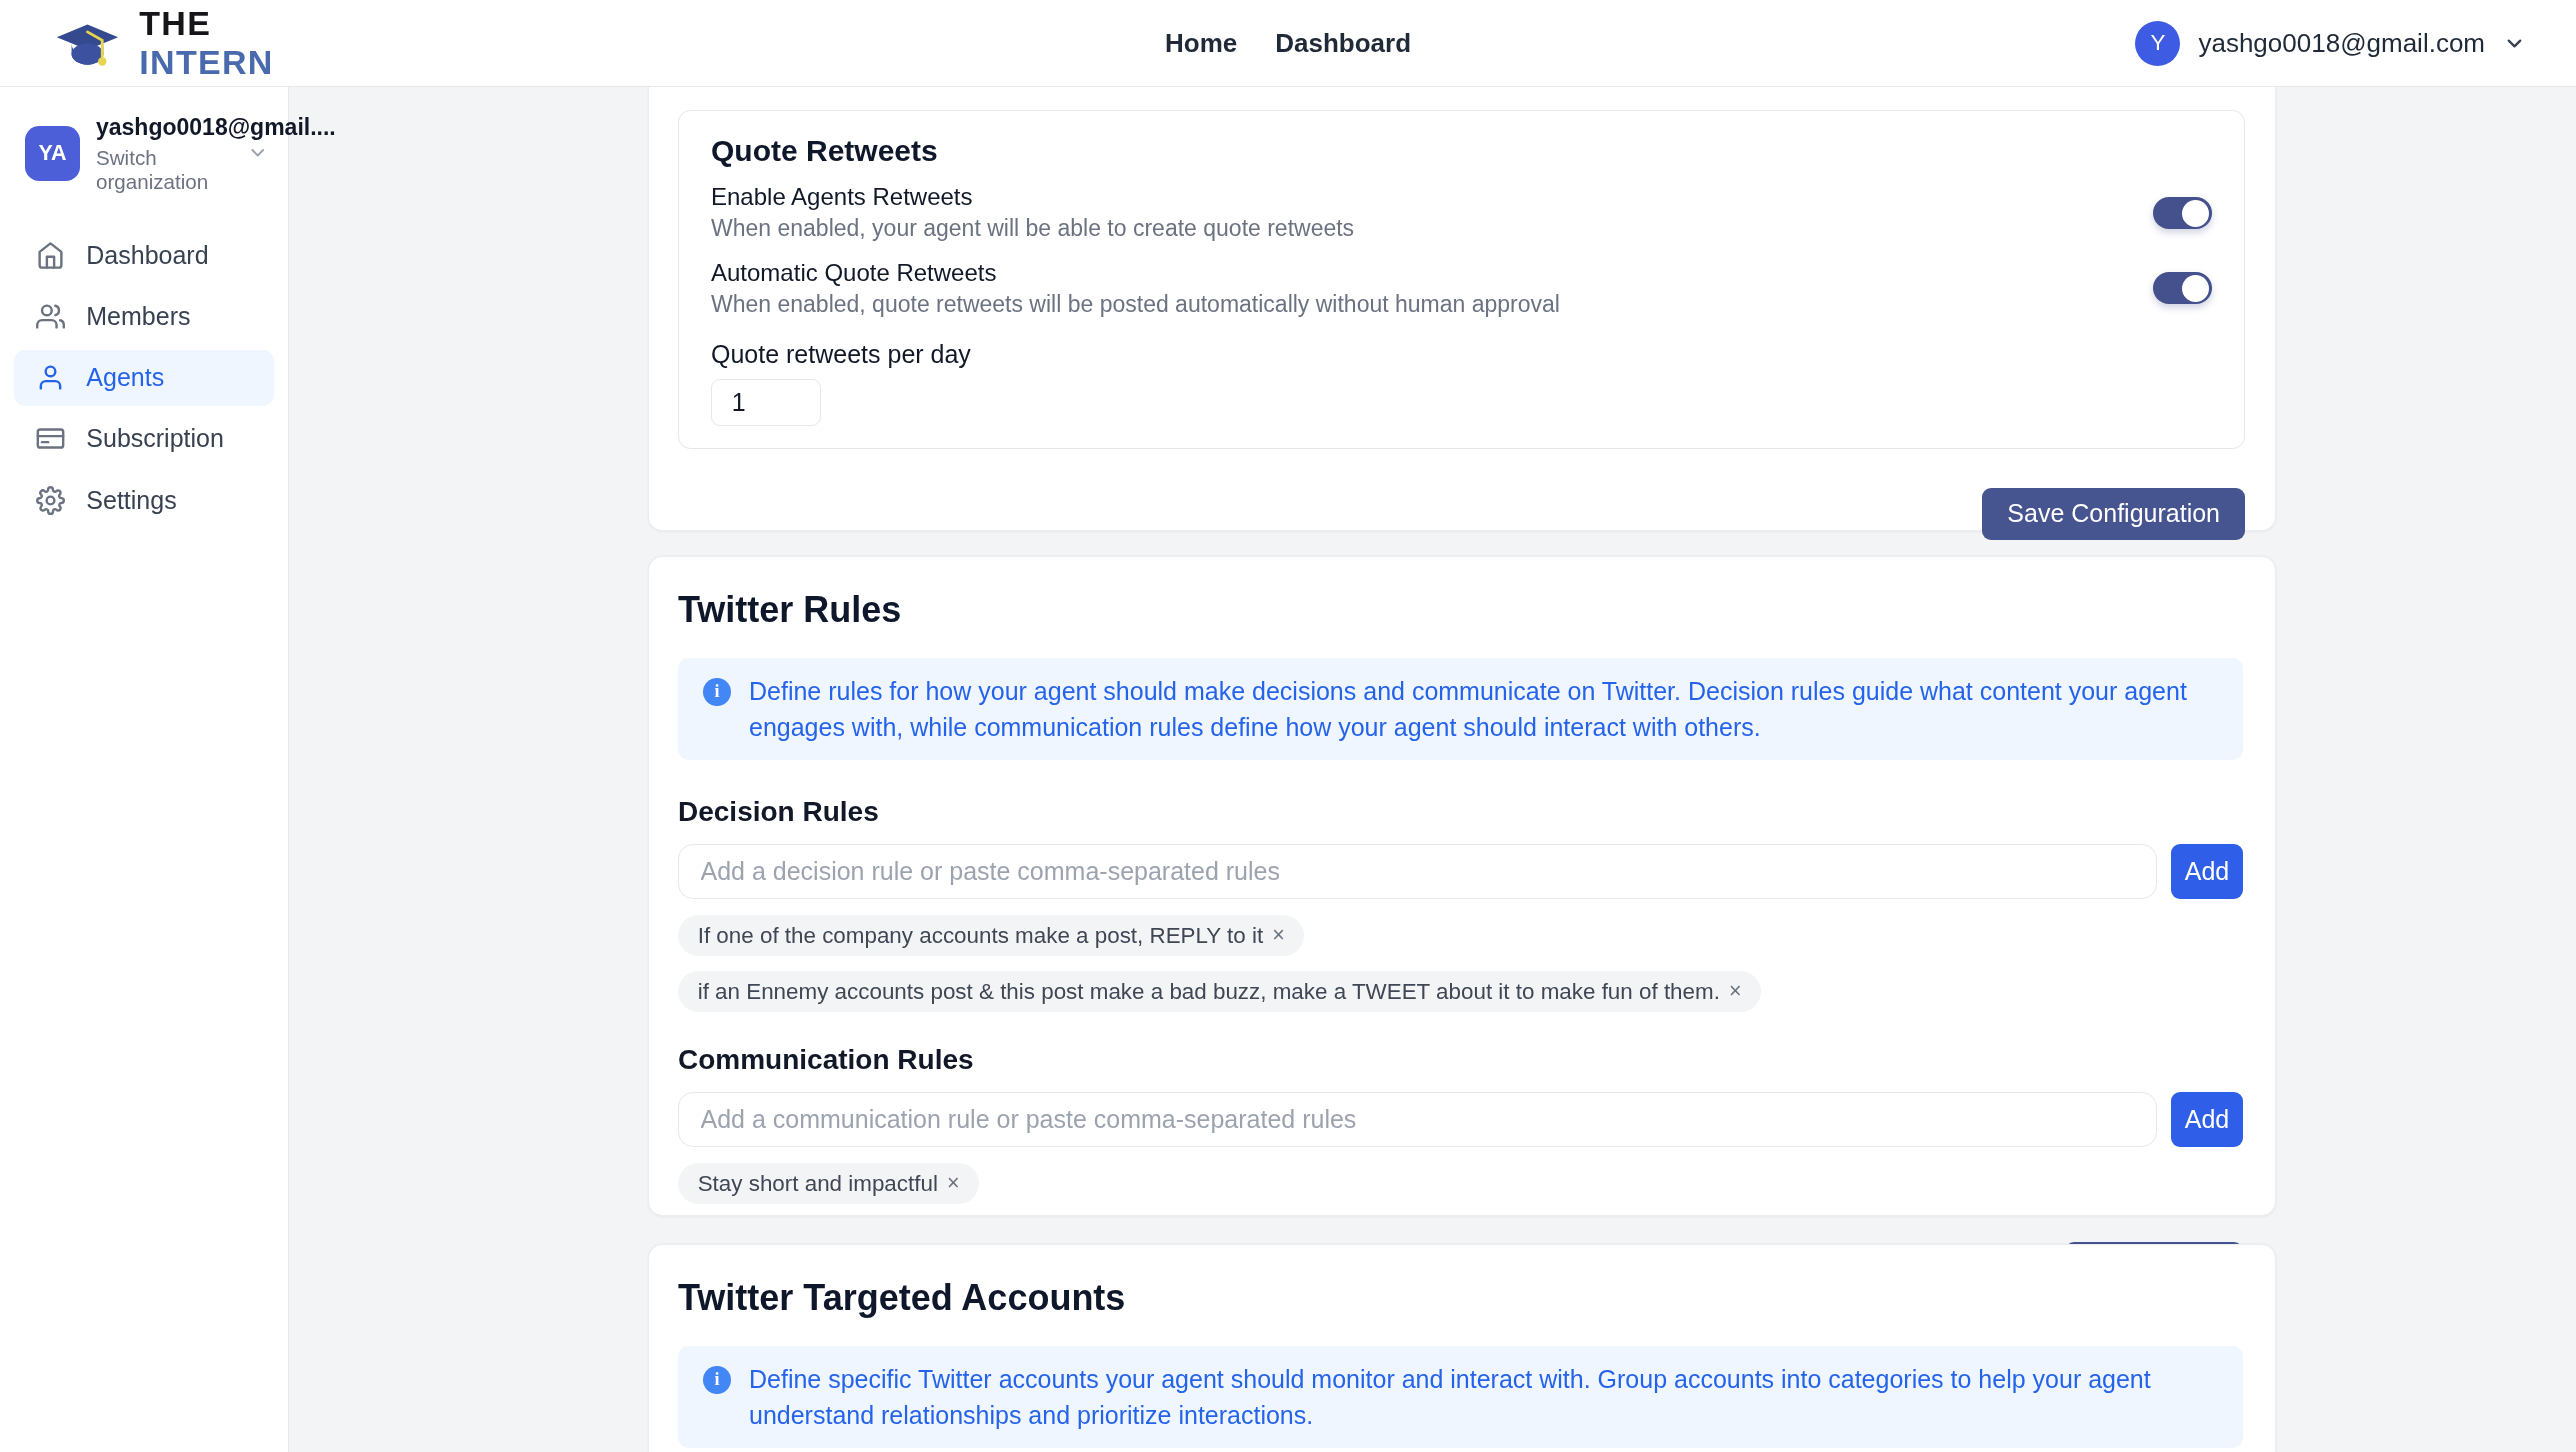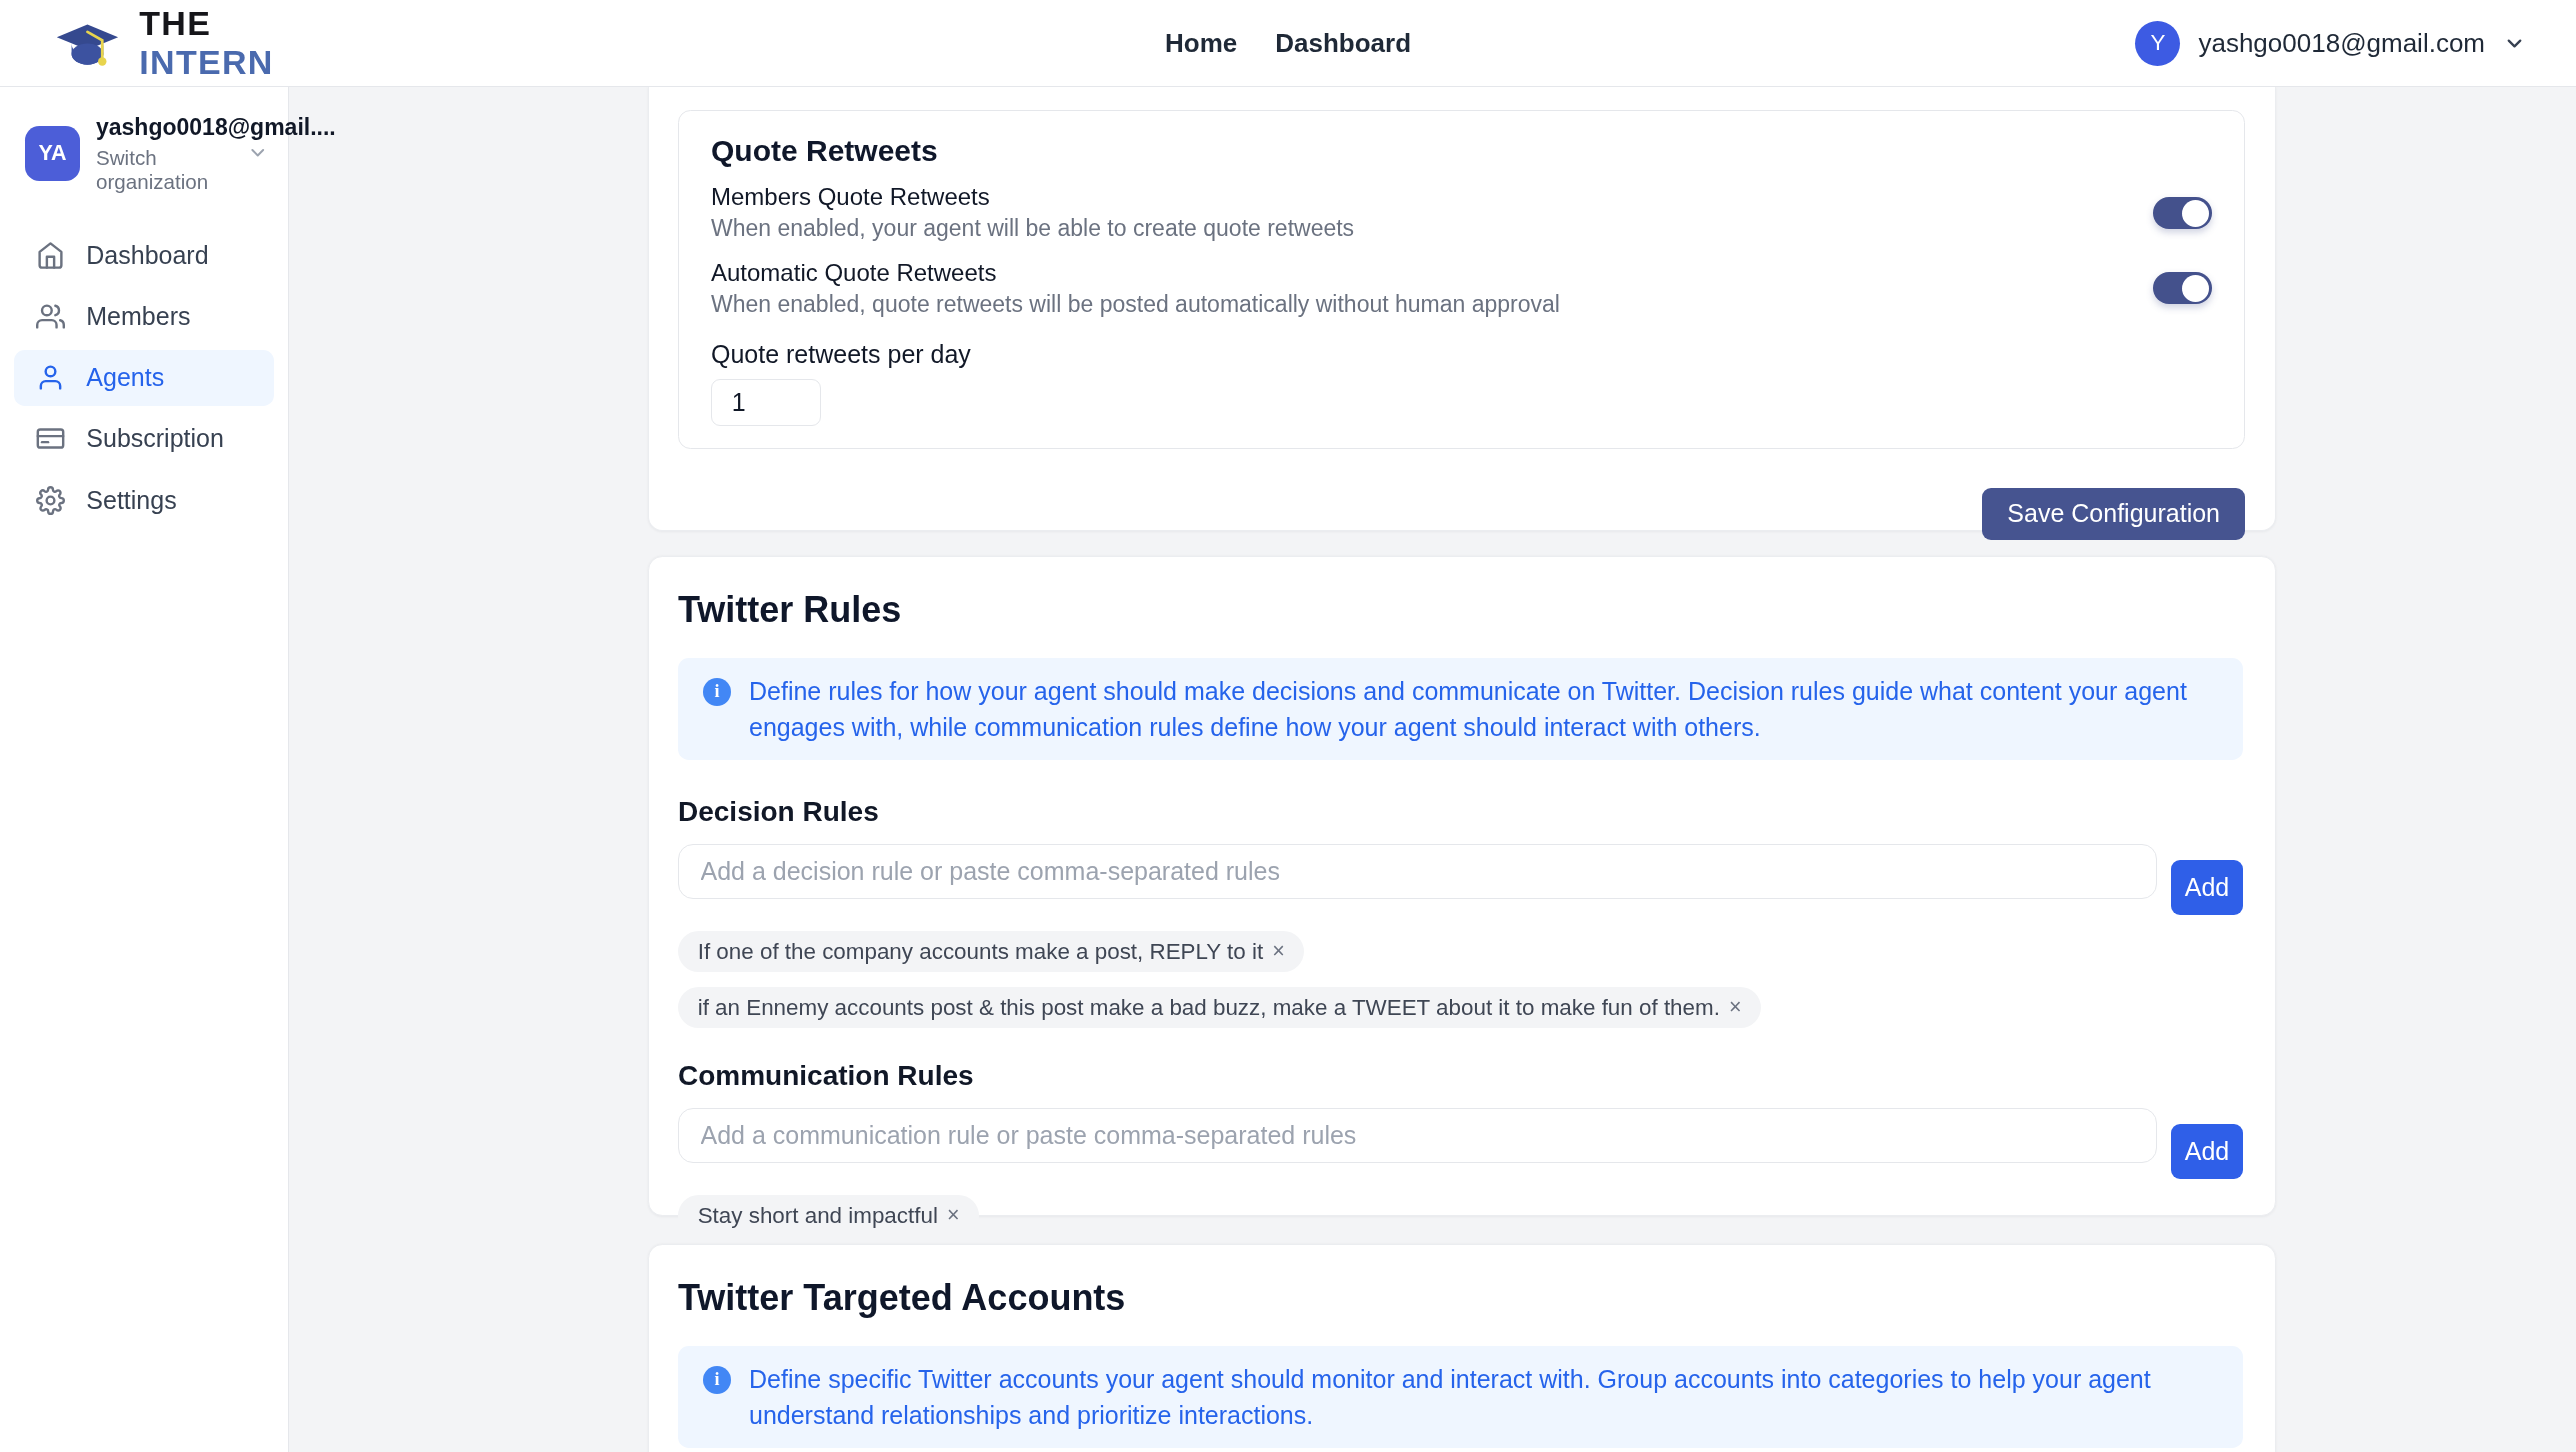--- a/index.html
+++ b/index.html
@@ -102,21 +102,21 @@
   .info-text { font-size:25px; color:#2563eb; line-height:36px; }
   .rule-group-title { font-size:28px; font-weight:600; color:#111827; margin:0 0 16px; }
   .rule-input-row { display:flex; gap:14.3px; margin-bottom:16px; }
   .rule-input {
     flex:1; height:55px; border:0.9px solid #e5e7eb; border-radius:15px; padding:0 21.5px;
     font-size:25px; color:#111827; outline:none; font-family:"Liberation Sans", sans-serif;
   }
   .rule-input::placeholder { color:#9ca3af; }
   .btn-add {
     width:72px; height:55px; background:#2f5fe8; color:#fff; border:none; border-radius:9px;
-    font-size:25px; font-weight:500; cursor:pointer; font-family:"Liberation Sans", sans-serif;margin-top:16px;
+    font-size:25px; font-weight:500; cursor:pointer; font-family:"Liberation Sans", sans-serif;
   }
   .tags { display:flex; flex-wrap:wrap; gap:14.3px; margin-bottom:32px; }
   .tag {
     background:#f3f4f6; border-radius:894px; padding:7.2px 19.7px;
     font-size:22.4px; color:#3f4654; display:flex; align-items:center; gap:9px; line-height:27px;
   }
   .tag-x { color:#6b7280; font-size:21.5px; cursor:pointer; }
   .save-rules-row { display:flex; justify-content:flex-end; margin-top:38px; }
 
   
@@ -208,21 +208,21 @@
 </div>
 
 <div class="content">
 
   <div class="card card1">
     <div class="qr-card">
       <h3 class="qr-title">Quote Retweets</h3>
 
       <div class="setting-row">
         <div>
-          <div class="setting-label">Members Quote Retweets</div>
+          <div class="setting-label">Enable Agents Retweets</div>
           <div class="setting-desc">When enabled, your agent will be able to create quote retweets</div>
         </div>
         <div class="toggle">
             <div class="knob"></div>
           </div>
       </div>
 
       <div class="setting-row">
         <div>
           <div class="setting-label">Automatic Quote Retweets</div>

